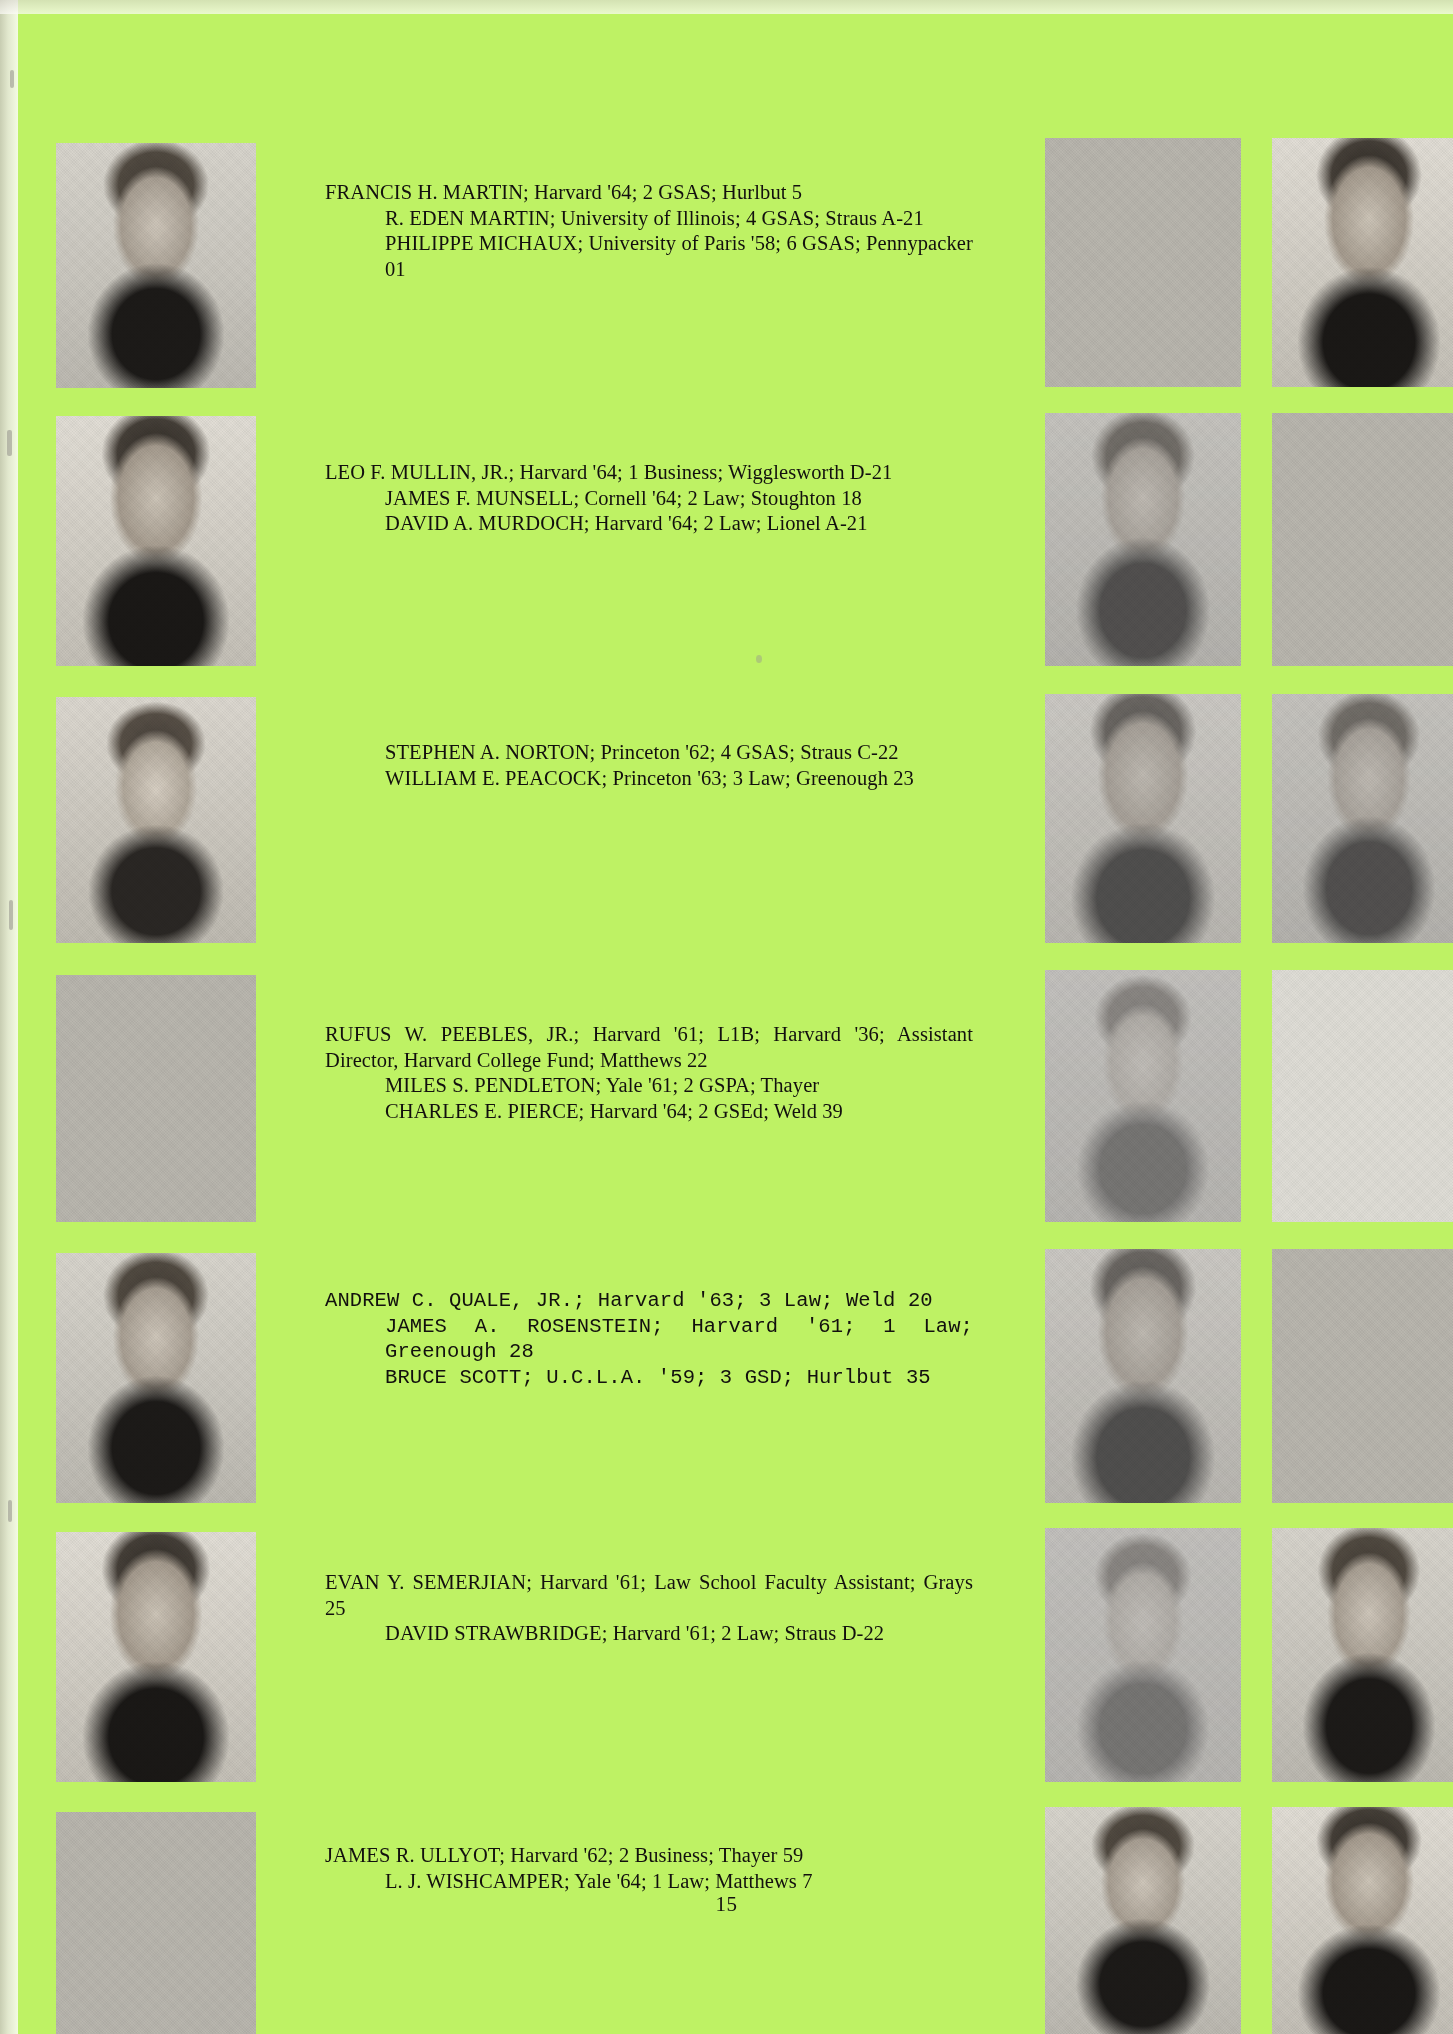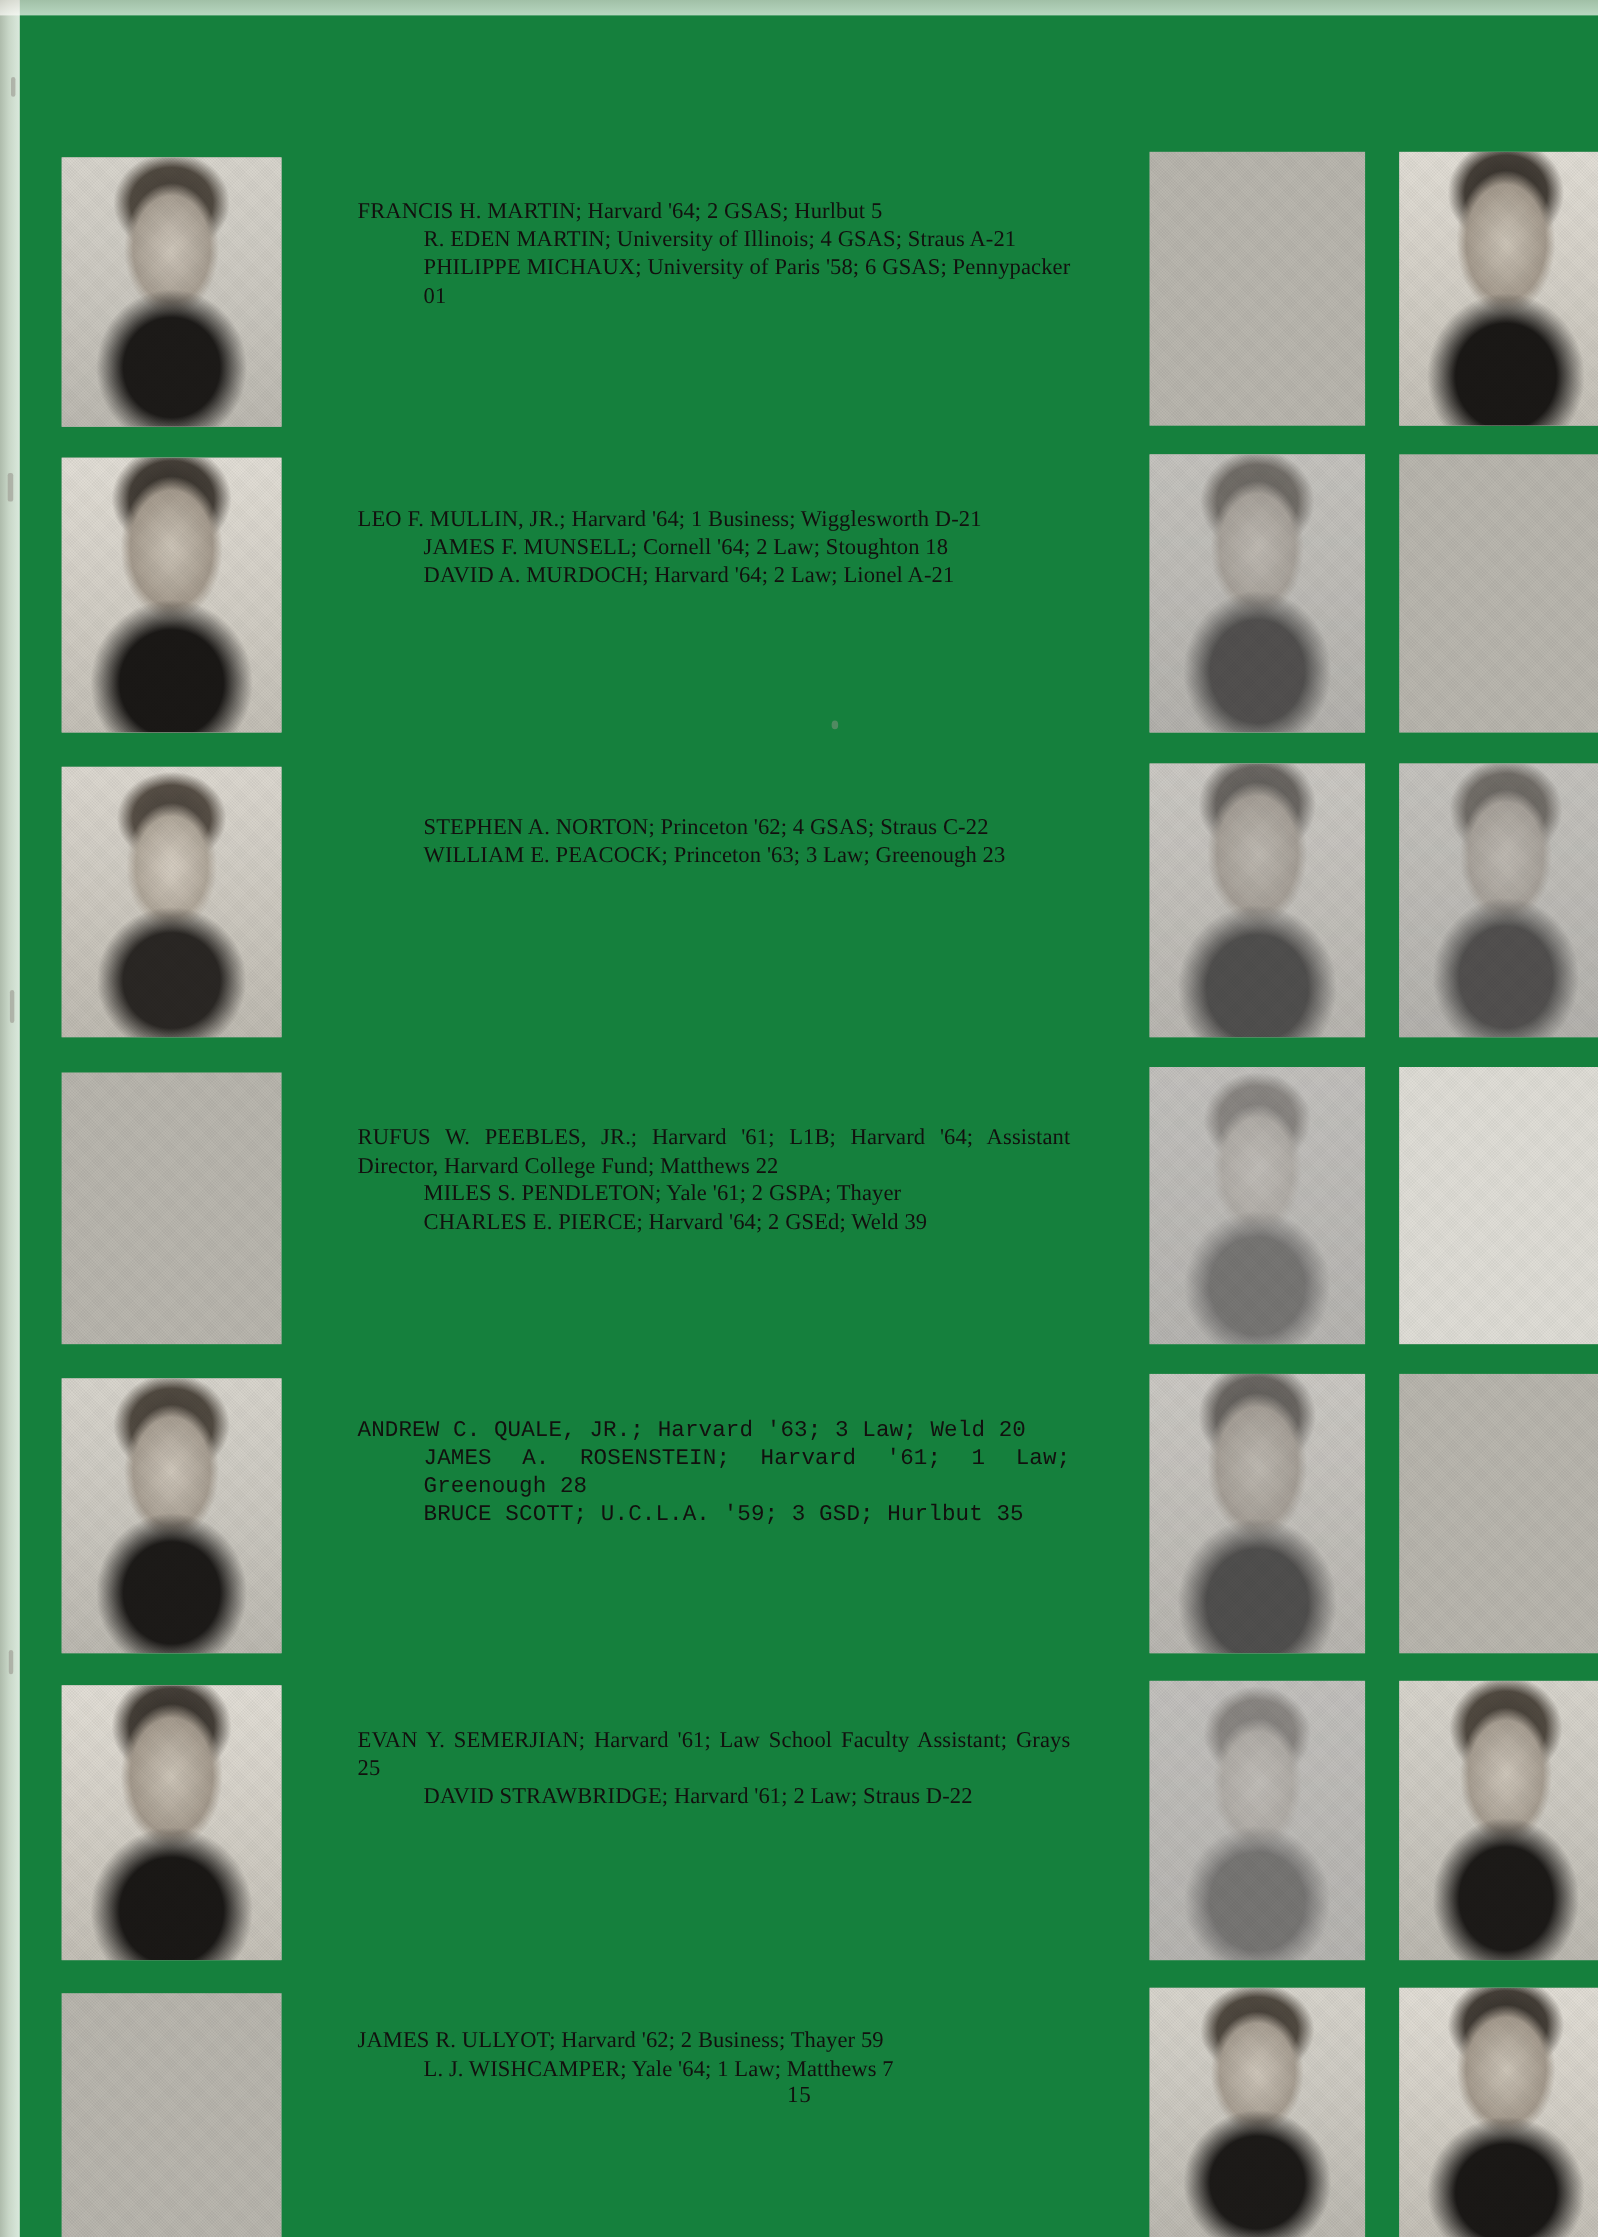--- a/index.html
+++ b/index.html
@@ -11,21 +11,21 @@
     width: 1453px;
     height: 2034px;
     position: relative;
     font-family: "Liberation Serif", serif;
     color: #12100e;
     overflow: hidden;
   }
   .page {
     position: absolute;
     inset: 0;
-    background: #15803d;
+    background: #bef264;
   }
   
   .scan-edge-left {
     position: absolute;
     left: 0; top: 0;
     width: 18px; height: 100%;
     background: linear-gradient(to right, #c9c6bf 0%, #e8e6e0 45%, #fdfcf9 100%);
     opacity: .85;
   }
   .scan-edge-top {
@@ -194,21 +194,21 @@
   </div>
   <div class="photo p-bg4 faded" style="left:1045px; top:970px; width:196px; height:252px;">
     <div class="inner"></div>
       <div class="grain"></div>
   </div>
   <div class="photo blank" style="left:1272px; top:970px; width:194px; height:252px;">
     <div class="inner"></div>
       <div class="grain"></div>
   </div>
   <div class="entry" style="top:1022px;">
-    <p>RUFUS W. PEEBLES, JR.; Harvard '61; L1B; Harvard '64; Assistant Director, Harvard College Fund; Matthews 22</p>
+    <p>RUFUS W. PEEBLES, JR.; Harvard '61; L1B; Harvard '36; Assistant Director, Harvard College Fund; Matthews 22</p>
     <p class="sub">MILES S. PENDLETON; Yale '61; 2 GSPA; Thayer</p>
     <p class="sub">CHARLES E. PIERCE; Harvard '64; 2 GSEd; Weld 39</p>
   </div>
 
   <div class="photo p-bg1" style="left:56px; top:1253px; width:200px; height:250px;">
     <div class="inner"></div>
       <div class="grain"></div>
   </div>
   <div class="photo p-bg3 faded2" style="left:1045px; top:1249px; width:196px; height:254px;">
     <div class="inner"></div>

